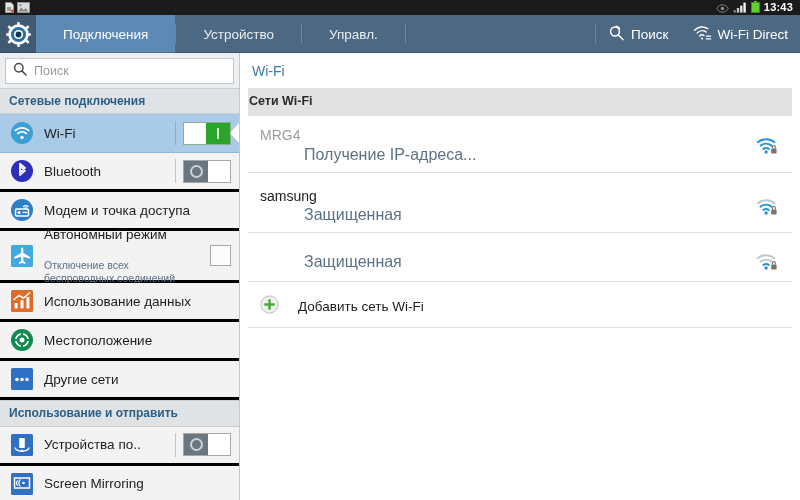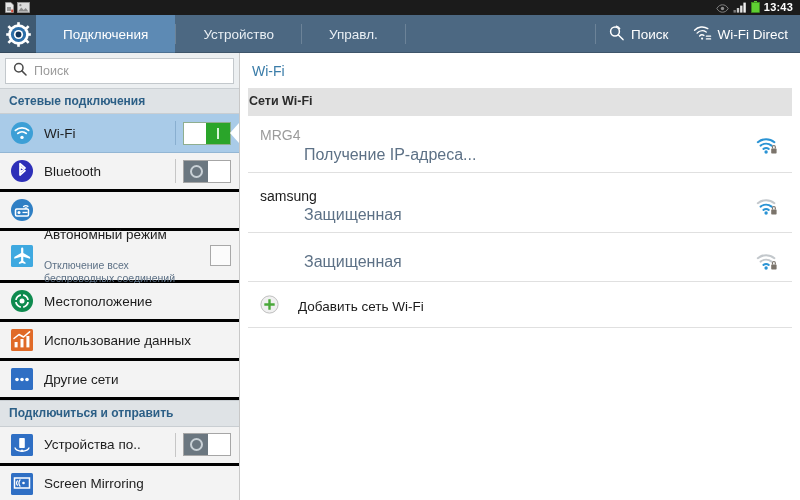--- a/index.html
+++ b/index.html
@@ -480,36 +480,54 @@
             <circle cx="12" cy="12" r="11" fill="#2f7fc4"></circle>
             <rect x="5.5" y="11" width="13" height="7" rx="1.2" fill="none" stroke="#ffffff" stroke-width="1.5"></rect>
             <circle cx="9" cy="14.5" r="1.5" fill="#ffffff"></circle>
             <rect x="12.5" y="13.8" width="5" height="1.3" fill="#ffffff"></rect>
             <g fill="none" stroke="#ffffff" stroke-width="1.4" stroke-linecap="round">
               <path d="M13.6 8.6a3.4 3.4 0 0 1 4.3-0.2"></path>
               <path d="M15.1 10.2a1.6 1.6 0 0 1 1.6-0.1"></path>
             </g>
           </svg>
         </div>
+        <div class="row-txt">
+          <div class="row-title">Модем и точка доступа</div>
+        </div>
       </div>
 
       <div class="row tall">
         <div class="row-ico">
           <svg width="24" height="24" viewBox="0 0 24 24">
             <rect x="1" y="1" width="22" height="22" rx="1.5" fill="#3fa9e0"></rect>
             <path d="M12.2 3.4c0.7 0 1.1 0.6 1.1 1.4v4.1l6.8 4v1.9l-6.8-2.1v4.3l2.2 1.6v1.4l-3.3-0.9-3.3 0.9v-1.4l2.2-1.6v-4.3l-6.8 2.1v-1.9l6.8-4V4.8c0-0.8 0.4-1.4 1.1-1.4z" fill="#ffffff"></path>
           </svg>
         </div>
         <div class="row-txt">
           <div class="row-title">Автономный режим</div>
           <div class="row-sub" style="white-space:pre-line;">Отключение всех
 беспроводных соединений</div>
         </div>
         <div class="row-ctl">
           <span class="cbx"></span>
+        </div>
+      </div>
+
+      <div class="row">
+        <div class="row-ico">
+          <svg width="24" height="24" viewBox="0 0 24 24">
+            <rect x="1" y="1" width="22" height="22" rx="1.5" fill="#e06a28"></rect>
+            <rect x="4.6" y="14" width="3" height="5.4" fill="#ffffff"></rect>
+            <rect x="10.5" y="11" width="3" height="8.4" fill="#ffffff"></rect>
+            <rect x="16.4" y="8" width="3" height="11.4" fill="#ffffff"></rect>
+            <polyline points="4,10.5 9,6.5 13.5,9 19.6,3.8" fill="none" stroke="#ffffff" stroke-width="1.6" stroke-linecap="round" stroke-linejoin="round"></polyline>
+          </svg>
+        </div>
+        <div class="row-txt">
+          <div class="row-title">Использование данных</div>
         </div>
       </div>
 
       <div class="row">
         <div class="row-ico">
           <svg width="24" height="24" viewBox="0 0 24 24">
             <circle cx="12" cy="12" r="11" fill="#0f8b4f"></circle>
             <circle cx="12" cy="12" r="6.2" fill="none" stroke="#ffffff" stroke-width="1.7"></circle>
             <circle cx="12" cy="12" r="2.5" fill="#ffffff"></circle>
             <g stroke="#0f8b4f" stroke-width="2.2" stroke-linecap="round">
@@ -521,47 +539,32 @@
           </svg>
         </div>
         <div class="row-txt">
           <div class="row-title">Местоположение</div>
         </div>
       </div>
 
       <div class="row">
         <div class="row-ico">
           <svg width="24" height="24" viewBox="0 0 24 24">
-            <rect x="1" y="1" width="22" height="22" rx="1.5" fill="#e06a28"></rect>
-            <rect x="4.6" y="14" width="3" height="5.4" fill="#ffffff"></rect>
-            <rect x="10.5" y="11" width="3" height="8.4" fill="#ffffff"></rect>
-            <rect x="16.4" y="8" width="3" height="11.4" fill="#ffffff"></rect>
-            <polyline points="4,10.5 9,6.5 13.5,9 19.6,3.8" fill="none" stroke="#ffffff" stroke-width="1.6" stroke-linecap="round" stroke-linejoin="round"></polyline>
-          </svg>
-        </div>
-        <div class="row-txt">
-          <div class="row-title">Использование данных</div>
-        </div>
-      </div>
-
-      <div class="row">
-        <div class="row-ico">
-          <svg width="24" height="24" viewBox="0 0 24 24">
             <rect x="1" y="1" width="22" height="22" rx="1.5" fill="#2f6fc4"></rect>
             <circle cx="7" cy="12.5" r="1.8" fill="#ffffff"></circle>
             <circle cx="12" cy="12.5" r="1.8" fill="#ffffff"></circle>
             <circle cx="17" cy="12.5" r="1.8" fill="#ffffff"></circle>
           </svg>
         </div>
         <div class="row-txt">
           <div class="row-title">Другие сети</div>
         </div>
       </div>
 
-      <div class="sec-head">Подключиться и отправить</div>
+      <div class="sec-head">Использование и отправить</div>
 
       <div class="row">
         <div class="row-ico">
           <svg width="24" height="24" viewBox="0 0 24 24">
             <rect x="1" y="1" width="22" height="22" rx="1.5" fill="#2f6fc4"></rect>
             <rect x="9.2" y="5" width="5.6" height="10" rx="0.8" fill="#ffffff"></rect>
             <path d="M5 14.6c0 2 3.1 3.6 7 3.6s7-1.6 7-3.6" fill="none" stroke="#ffffff" stroke-width="1.4"></path>
             <path d="M12 16.2l-1.8 2.4h3.6z" fill="#ffffff"></path>
           </svg>
         </div>

